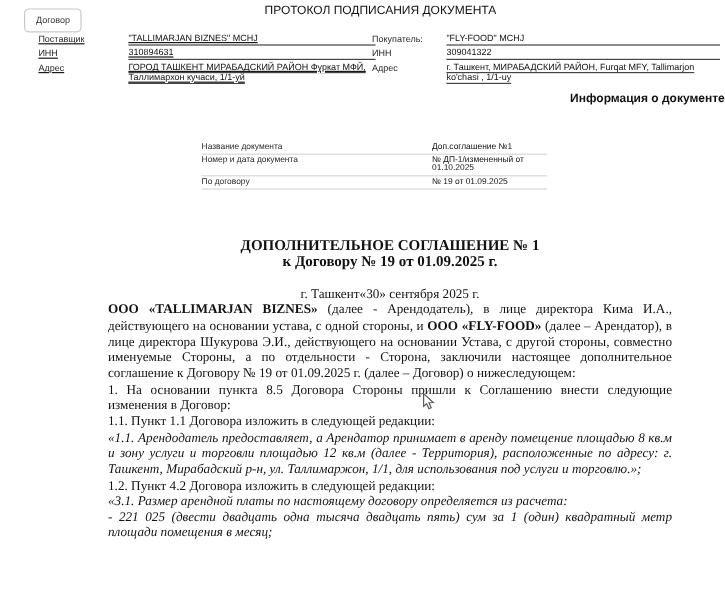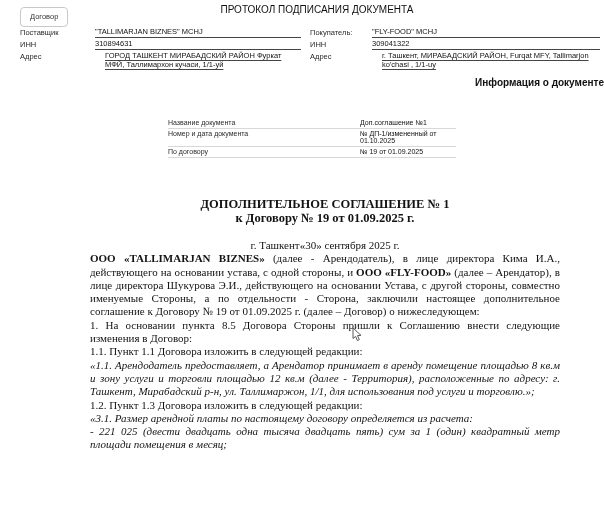--- a/index.html
+++ b/index.html
@@ -27,25 +27,25 @@
     text-align: center; font-weight: normal; font-size: 10px; color: #111;
   }
   .section-title {
     position: absolute; top: 77px; left: 0; width: 100%;
     box-sizing: border-box; padding-left: 22px;
     text-align: right; font-weight: bold; font-size: 10px; color: #111;
   }
 
   
   .party { position: absolute; top: 27px; display: grid; row-gap: 1px; font-size: 7.5px; }
-  .party.supplier { left: 20px; grid-template-columns: 75px 206px; }
+  .party.supplier { left: 32px; grid-template-columns: 75px 206px; text-decoration: underline; }
   .party.buyer   { left: 310px; grid-template-columns: 62px 228px; }
   .plabel { color: #2a2a2a; padding-top: 1px; }
   .pvalue { color: #111; padding-bottom: 1px; border-bottom: 1px solid #454545; line-height: 9px; }
-  .pvalue.wrap { border-bottom: none; text-decoration: underline; text-decoration-color: #454545; text-underline-offset: 2px; margin-left: 10px; }
+  .pvalue.wrap { border-bottom: none; text-decoration: underline; text-decoration-color: #454545; text-underline-offset: 2px; }
 
   
   .info-table { position: absolute; left: 168px; top: 118px; width: 288px; font-size: 7px; }
   .info-row {
     display: grid; grid-template-columns: 192px 1fr;
     border-bottom: 1px solid #d8d8d8; padding: 1px 0 2px 0;
   }
   .info-label { color: #2a2a2a; }
   .info-value { color: #111; }
 
@@ -116,21 +116,21 @@
     <div class="doc-title">ДОПОЛНИТЕЛЬНОЕ СОГЛАШЕНИЕ № 1</div>
     <div class="doc-title">к Договору № 19 от 01.09.2025 г.</div>
     <div class="city-date">
       <span>г. Ташкент</span>
       <span>«30» сентября 2025 г.</span>
     </div>
     <p class="p-first"><b>ООО «TALLIMARJAN BIZNES»</b><span> (далее - Арендодатель), в лице директора Кима И.А., действующего на основании устава, с одной стороны, и </span><b>ООО «FLY-FOOD»</b><span> (далее – Арендатор), в лице директора Шукурова Э.И., действующего на основании Устава, с другой стороны, совместно именуемые Стороны, а по отдельности - Сторона, заключили настоящее дополнительное соглашение к Договору № 19 от 01.09.2025 г. (далее – Договор) о нижеследующем:</span></p>
     <p class="gap-2">1. На основании пункта 8.5 Договора Стороны пришли к Соглашению внести следующие изменения в Договор:</p>
     <p class="gap-1">1.1. Пункт 1.1 Договора изложить в следующей редакции:</p>
     <p class="it">«1.1. Арендодатель предоставляет, а Арендатор принимает в аренду помещение площадью 8 кв.м и зону услуги и торговли площадью 12 кв.м (далее - Территория), расположенные по адресу: г. Ташкент, Мирабадский р-н, ул. Таллимаржон, 1/1, для использования под услуги и торговлю.»;</p>
-    <p class="gap-s">1.2. Пункт 1.3 Договора изложить в следующей редакции:</p>
+    <p class="gap-s">1.2. Пункт 4.2 Договора изложить в следующей редакции:</p>
     <p class="it">«3.1. Размер арендной платы по настоящему договору определяется из расчета:</p>
     <p class="it">- 221 025 (двести двадцать одна тысяча двадцать пять) сум за 1 (один) квадратный метр площади помещения в месяц;</p>
   </div>
 
   <svg class="cursor" width="11" height="15" viewBox="0 0 11 15">
     <polygon points="1,1 1,11.5 3.6,9.4 5.4,13.6 7.3,12.7 5.5,8.6 9,8.4" fill="#ffffff" stroke="#5a5a5a" stroke-width="1"></polygon>
   </svg>
 
 </div>
 

